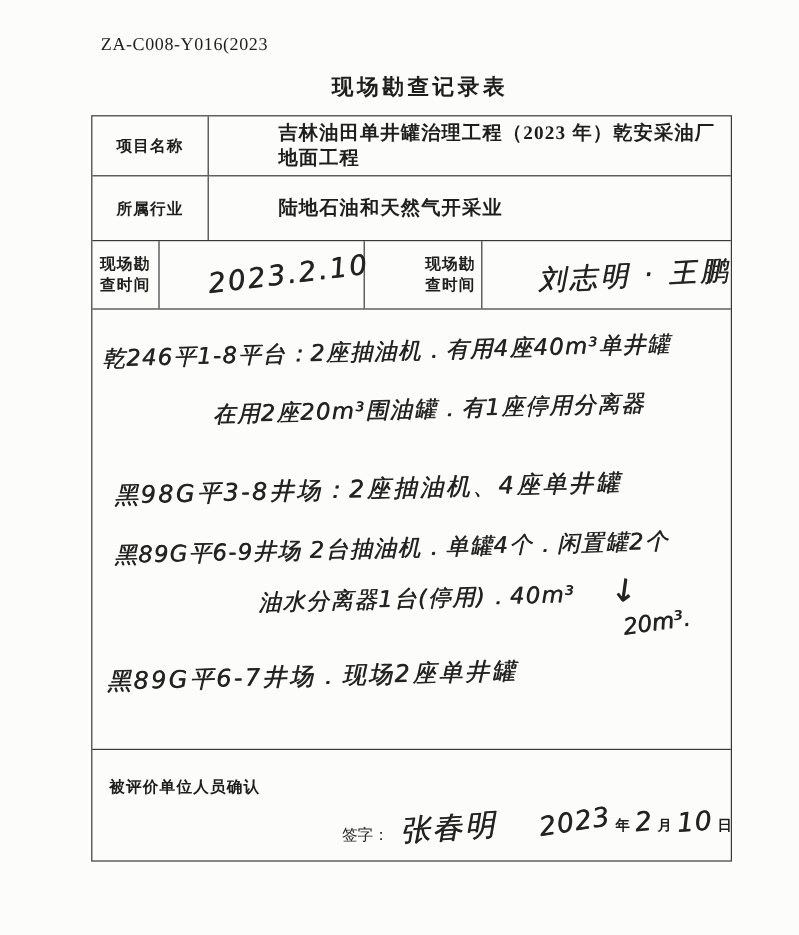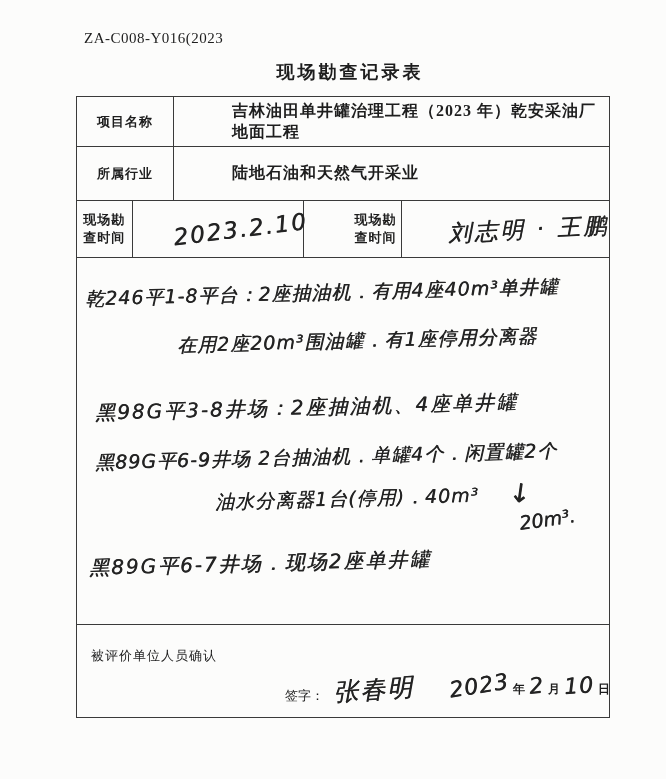--- a/index.html
+++ b/index.html
@@ -46,21 +46,21 @@
   .hw-names{font-size:23px;transform:rotate(-3deg);letter-spacing:3px;}
   .note-line{position:absolute;transform:rotate(-1.5deg);}
   .n1{left:8px;top:22px;font-size:19px;letter-spacing:1px;}
   .n2{left:100px;top:70px;font-size:19px;letter-spacing:1px;}
   .n3{left:18px;top:136px;font-size:20px;letter-spacing:2px;}
   .n4{left:18px;top:186px;font-size:19px;letter-spacing:1px;}
   .n5{left:138px;top:228px;font-size:19px;letter-spacing:1px;}
   .n5arrow{left:432px;top:220px;font-size:26px;transform:rotate(8deg);}
   .n5b{left:442px;top:250px;font-size:19px;transform:rotate(-8deg);}
   .n6{left:12px;top:292px;font-size:20px;letter-spacing:2px;}
-  .confirm-label{position:absolute;left:14px;top:22px;font-weight:normal;font-size:13px;letter-spacing:1px;}
+  .confirm-label{position:absolute;left:14px;top:22px;font-weight:bold;font-size:13px;letter-spacing:1px;}
   .sign-label{position:absolute;left:208px;top:62px;font-weight:normal;font-size:13px;}
   .hw-signature{position:absolute;left:256px;top:48px;font-size:25px;transform:rotate(-4deg);letter-spacing:2px;}
   .date-line{position:absolute;left:372px;top:48px;width:150px;white-space:nowrap;}
   .date-line .unit{font-weight:bold;font-size:12px;font-family:"Liberation Serif",serif;font-style:normal;}
   .hw-date{font-size:22px;letter-spacing:1px;}
   .hw-y{display:inline-block;transform:rotate(-9deg);}
   .hw-m{display:inline-block;transform:rotate(-6deg);}
   .hw-d{display:inline-block;transform:rotate(-4deg);}
 </style>
 </head>

